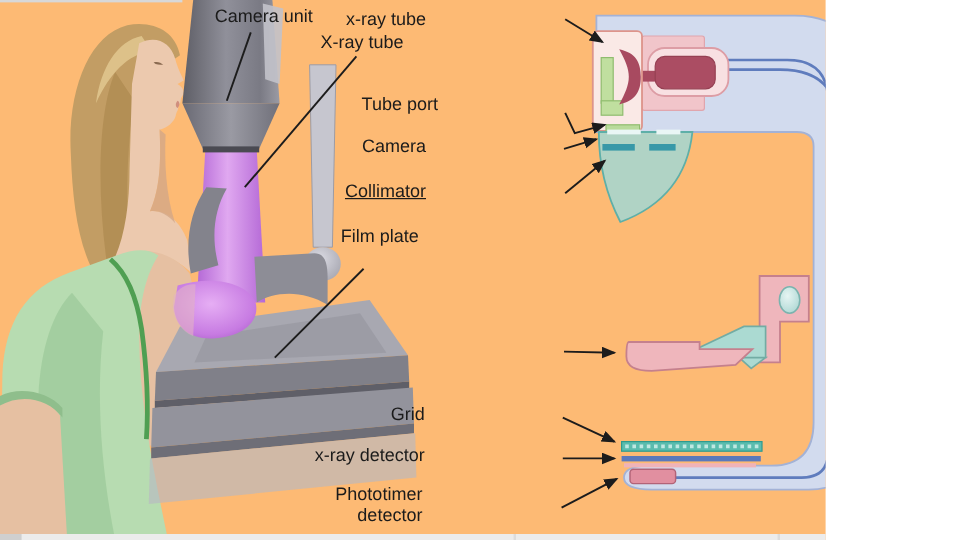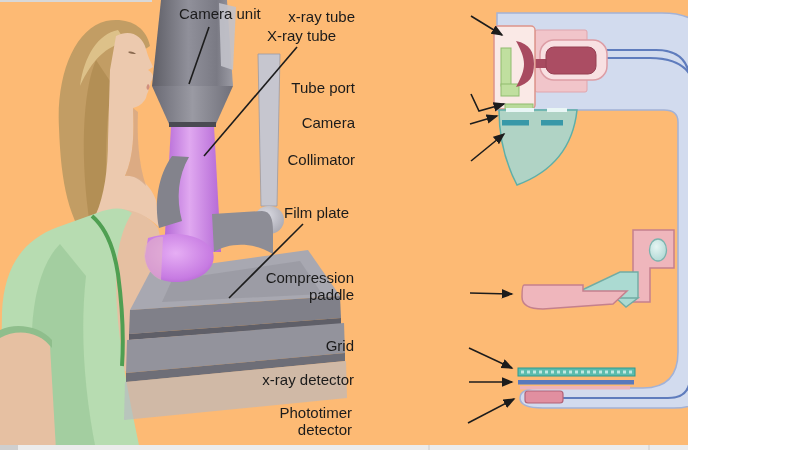--- a/index.html
+++ b/index.html
@@ -184,23 +184,22 @@
       <rect x="0" y="445" width="800" height="5" fill="#ececec"></rect>
       <rect x="0" y="445" width="18" height="5" fill="#cfcfcf"></rect>
       <rect x="428" y="445" width="2" height="5" fill="#dcdcdc"></rect>
       <rect x="648" y="445" width="2" height="5" fill="#dcdcdc"></rect>
       <rect x="745" y="445" width="2" height="5" fill="#dcdcdc"></rect>
     </g>
   </svg>
 
   <div class="lbl" style="left:179px;top:6px;">Camera unit</div>
   <div class="lbl" style="left:267px;top:28px;">X-ray tube</div>
-  <div class="lbl" style="left:284px;top:205px;">Film plate</div>
+  <div class="lbl" style="left:284px;top:190px;">Film plate</div>
 
   <div class="lbl right" style="right:333px;top:9px;">x-ray tube</div>
-  <div class="lbl right" style="right:333px;top:80px;">Tube port</div>
+  <div class="lbl right" style="right:323px;top:80px;">Tube port</div>
   <div class="lbl right" style="right:333px;top:115px;">Camera</div>
-  <div class="lbl right" style="right:333px;top:152px;">Collimator</div>
-  <div class="lbl right wrap" style="right:334px;top:270px;width:95px;">Compression paddle</div>
+  <div class="lbl right" style="right:333px;top:152px;text-decoration:underline;">Collimator</div>
   <div class="lbl right" style="right:334px;top:338px;margin-left:23px;">Grid</div>
   <div class="lbl right" style="right:334px;top:372px;">x-ray detector</div>
   <div class="lbl right wrap" style="right:336px;top:405px;width:85px;">Phototimer detector</div>
 </div>
 
 </body></html>

